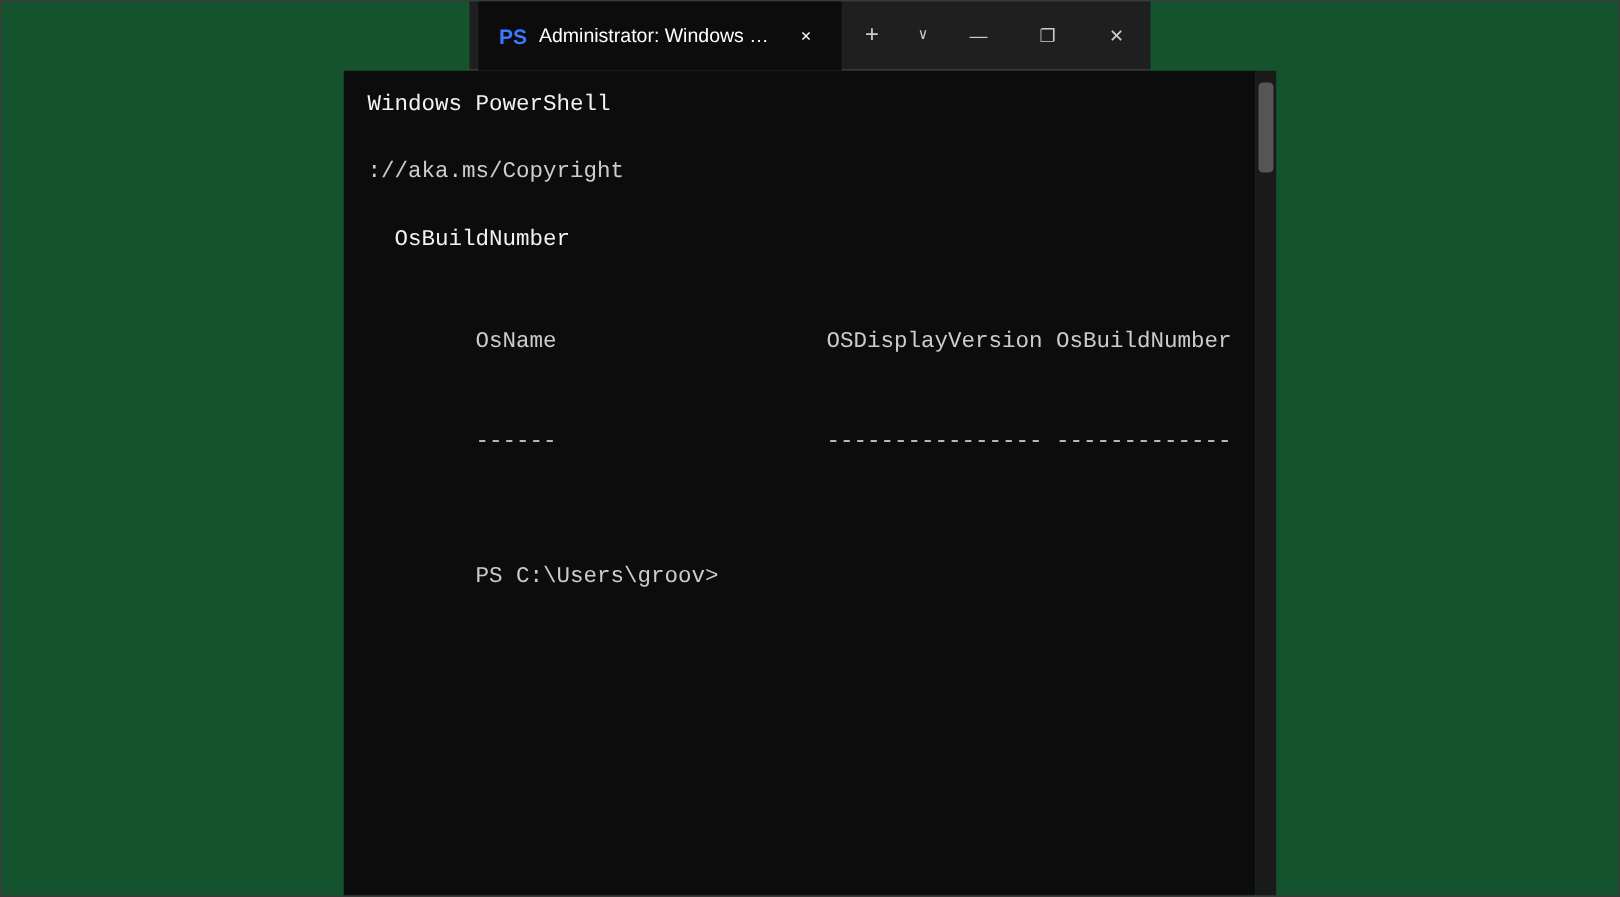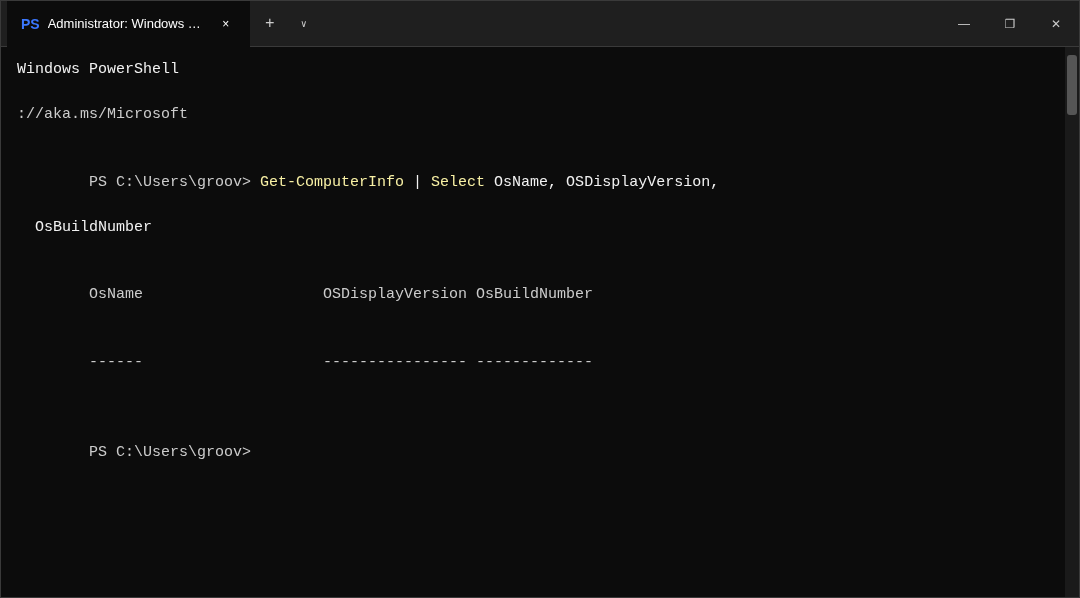--- a/index.html
+++ b/index.html
@@ -12,24 +12,25 @@
       width: 1080px;
       height: 598px;
       font-family: 'Courier New', Courier, monospace;
       background: #1a1a1a;
       overflow: hidden;
     }
 
     .window {
       width: 1080px;
       height: 598px;
-      background: #737373;
+      background: #14532d;
       border: 1px solid #3a3a3a;
       display: flex;
       flex-direction: column;
+      align-items: center;
     }
 
     .titlebar {
       height: 46px;
       background: #1f1f1f;
       display: flex;
       align-items: center;
       flex-shrink: 0;
       border-bottom: 1px solid #3a3a3a;
     }
@@ -200,25 +201,22 @@
       <div class="win-btn">—</div>
       <div class="win-btn">❐</div>
       <div class="win-btn close">✕</div>
     </div>
   </div>
 
   <div class="scrollbar-area">
     <div class="terminal-content">
       <div class="line"><span class="white">Windows PowerShell</span></div>
       <div class="line-empty"></div>
-      <div class="line"><span>://aka.ms/Microsoft</span></div>
-      <div class="line-empty"></div>
-      <div class="line">
-        <span class="prompt">PS C:\Users\groov&gt; </span><span class="yellow">Get-ComputerInfo</span><span class="white"> | </span><span class="yellow">Select</span><span class="white"> OsName, OSDisplayVersion,</span>
-      </div>
+      <div class="line"><span>://aka.ms/Copyright</span></div>
+      <div class="line-empty"></div>
       <div class="line"><span class="white">  OsBuildNumber</span></div>
       <div class="line-empty"></div>
       <div class="line">
         <span>OsName</span><span>                    OSDisplayVersion</span><span> OsBuildNumber</span>
       </div>
       <div class="line">
         <span>------</span><span>                    ----------------</span><span> -------------</span>
       </div>
       <div class="line-empty"></div>
       <div class="line">

